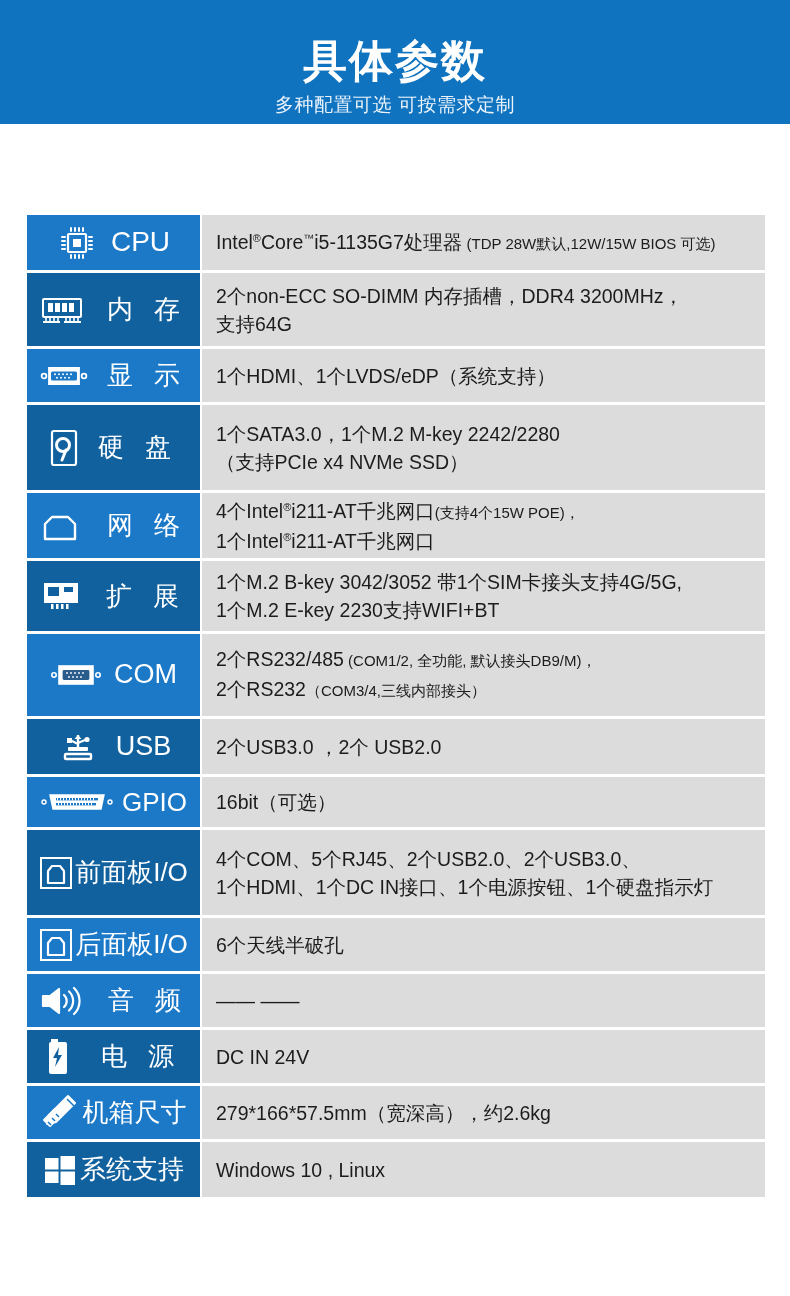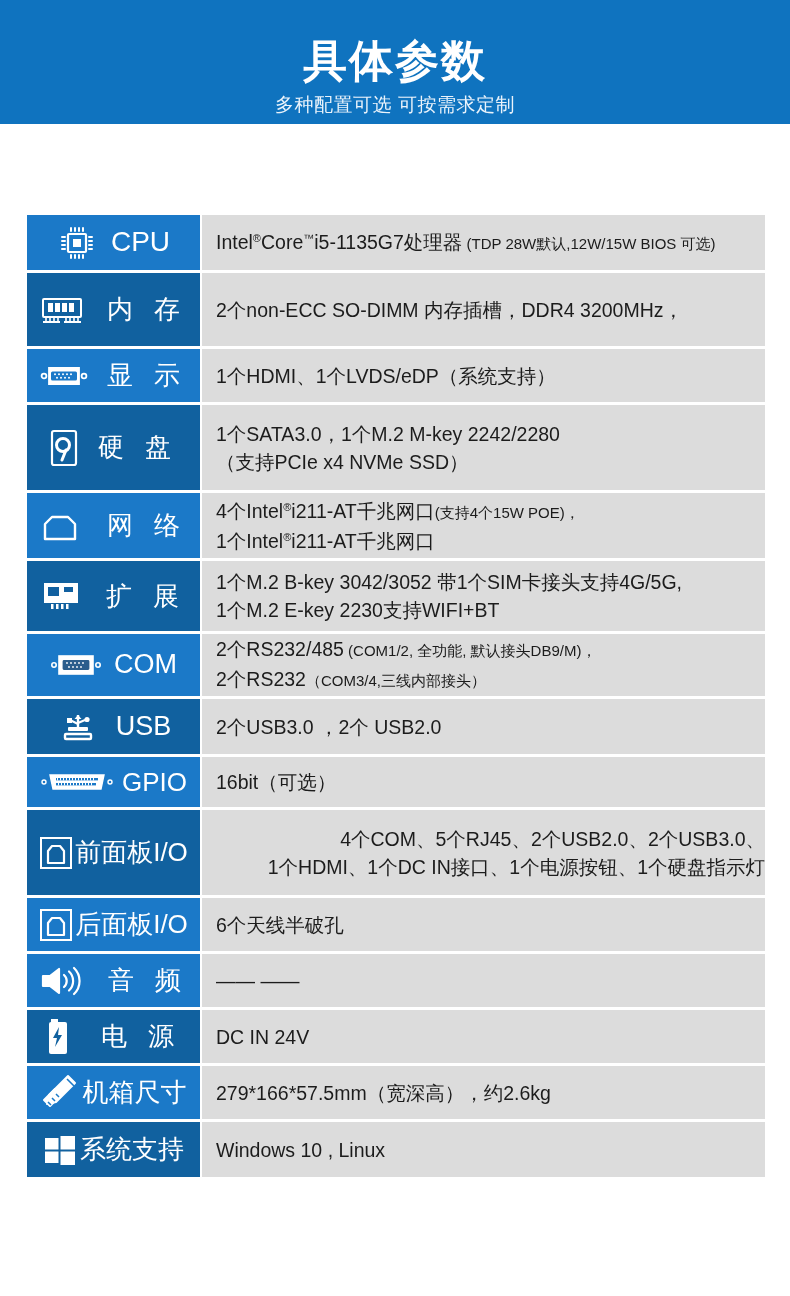--- a/index.html
+++ b/index.html
@@ -99,20 +99,21 @@
 <g stroke-width="1.6">
               <path d="M6 24v5M10 24v5M14 24v5M18 24v5M26 24v5M30 24v5M34 24v5M38 24v5"></path>
             </g>
 <path d="M3 29h17M24 29h17" stroke-width="2"></path>
           </svg>
         </span>
         <span class="label-txt sp" style="font-size: 26px;">内 存</span>
       </div>
       <div class="value-cell">
         <div class="value-line"><span>2个non-ECC SO-DIMM 内存插槽，DDR4 3200MHz，</span></div>
+        <div class="value-line"><span>支持64G</span></div>
       </div>
     </div>
     <div class="spec-row" style="height: 53px;">
       <div class="label-cell light" style="gap: 12px;">
         <span class="label-ico">
           <svg width="48" height="26" viewBox="0 0 48 26" fill="none" stroke="#fff" stroke-width="1.8">
 <circle cx="4" cy="13" r="2.4"></circle>
             <circle cx="44" cy="13" r="2.4"></circle>
 <path d="M9 5h30v16H9z" fill="#fff" stroke="#fff"></path>
 <path d="M12.5 8.5h23a1.5 1.5 0 011.5 1.5v6a1.5 1.5 0 01-1.5 1.5h-23A1.5 1.5 0 0111 16v-6a1.5 1.5 0 011.5-1.5z" fill="#1b79c8" stroke="none"></path>
@@ -180,21 +181,21 @@
             </g>
           </svg>
         </span>
         <span class="label-txt sp" style="font-size: 26px;">扩 展</span>
       </div>
       <div class="value-cell">
         <div class="value-line"><span>1个M.2 B-key 3042/3052 带1个SIM卡接头支持4G/5G,</span></div>
         <div class="value-line"><span>1个M.2 E-key 2230支持WIFI+BT</span></div>
       </div>
     </div>
-    <div class="spec-row" style="height: 62px;">
+    <div class="spec-row" style="height: 82px;">
       <div class="label-cell light" style="gap: 12px;">
         <span class="label-ico">
           <svg width="52" height="24" viewBox="0 0 52 24" fill="none" stroke="#fff" stroke-width="1.6">
 <circle cx="4" cy="12" r="2.2"></circle>
             <circle cx="48" cy="12" r="2.2"></circle>
 <rect x="9" y="3" width="34" height="18" fill="#fff" stroke="#fff"></rect>
 <path d="M14 7h24a1.4 1.4 0 011.4 1.4v7.2A1.4 1.4 0 0138 17H14a1.4 1.4 0 01-1.4-1.4V8.4A1.4 1.4 0 0114 7z" fill="#2b5d8c" stroke="none"></path>
 <g fill="#fff" stroke="none">
 <circle cx="17" cy="10" r=".9"></circle>
               <circle cx="21" cy="10" r=".9"></circle>
@@ -274,21 +275,21 @@
               <rect x="51" y="11" width="1" height="2.4"></rect>
 </g>
           </svg>
         </span>
         <span class="label-txt " style="font-size: 26px;">GPIO</span>
       </div>
       <div class="value-cell">
         <div class="value-line"><span>16bit（可选）</span></div>
       </div>
     </div>
-    <div class="spec-row" style="height: 85px; text-align: right;">
+    <div class="spec-row" style="height: 85px;">
       <div class="label-cell dark" style="gap: 2px;">
         <span class="label-ico">
           <svg width="34" height="34" viewBox="0 0 34 34" fill="none" stroke="#fff" stroke-width="2">
 <rect x="2" y="2" width="30" height="30"></rect>
 <path d="M9 27V15l4-5h8l4 5v12z" stroke-width="2.2" stroke-linejoin="round"></path>
           </svg>
         </span>
         <span class="label-txt tight" style="font-size: 26px;">前面板I/O</span>
       </div>
       <div class="value-cell">

